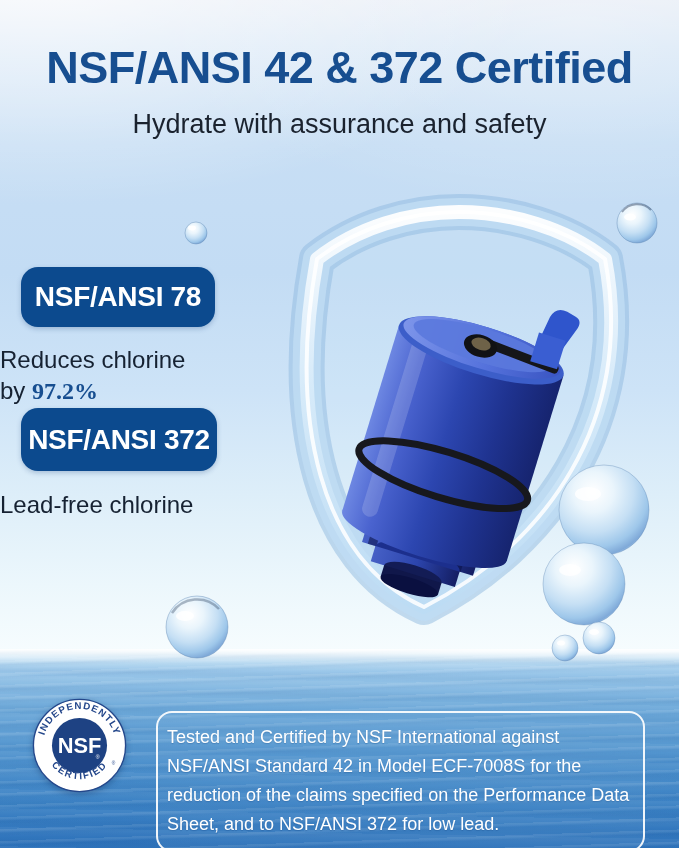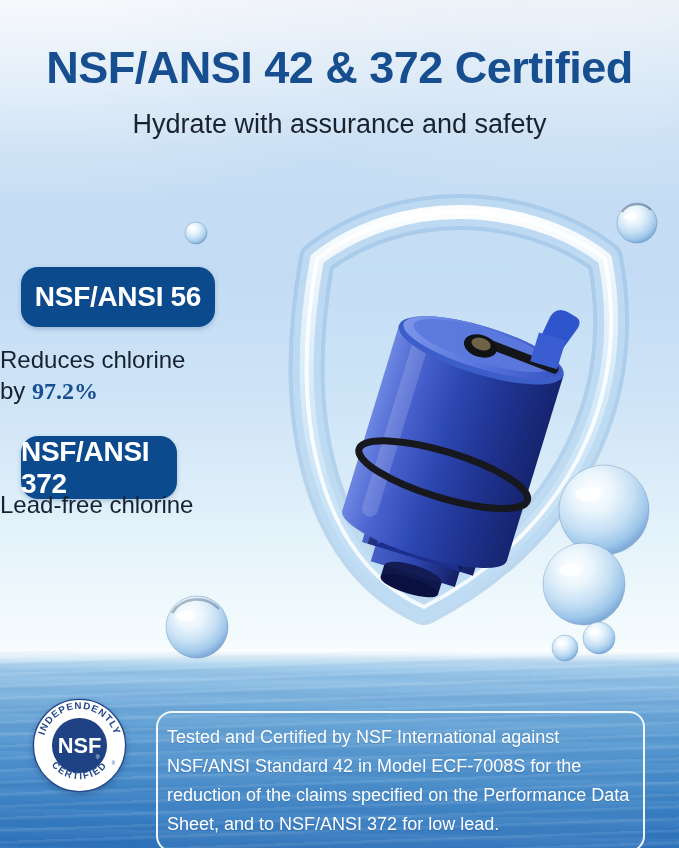--- a/index.html
+++ b/index.html
@@ -41,21 +41,21 @@
   .subtitle{
     position:absolute;left:0;top:109px;width:679px;text-align:center;
     font-size:27px;color:#1a222e;
   }
   .badge{
     position:absolute;left:21px;display:flex;align-items:center;justify-content:center;
     background:#0c4a8e;color:#ffffff;font-weight:700;font-size:28px;letter-spacing:-0.3px;
     border-radius:17px;box-shadow:0 2px 5px rgba(20,60,120,0.25);
   }
   .badge1{top:267px;width:194px;height:60px;}
-  .badge2{top:436px;width:156px;height:63px;}
+  .badge2{top:408px;width:196px;height:63px;}
   .claim{
     position:absolute;left:0;width:238px;text-align:left;
     font-size:24px;line-height:31px;color:#162232;
   }
   .claim1{top:344px;}
   .claim2{top:489px;}
   .claim .pct{font-weight:700;color:#174e90;font-family:Liberation Serif, serif;}
   
   .seal{position:absolute;left:32px;top:698px;width:95px;height:95px;filter:drop-shadow(0 2px 3px rgba(10,40,90,0.35));}
   .seal-caption{
@@ -185,21 +185,21 @@
       <g>
           <circle cx="565" cy="648" r="13" fill="url(#dropG)" stroke="rgba(90,130,175,0.35)" stroke-width="1"></circle>
           <ellipse cx="561" cy="643" rx="4" ry="2.5" fill="#ffffff" opacity="0.85"></ellipse>
         </g>
     </g>
   </svg>
 
   <h1 class="title">NSF/ANSI 42 &amp; 372 Certified</h1>
   <div class="subtitle">Hydrate with assurance and safety</div>
 
-  <div class="badge badge1">NSF/ANSI 56</div>
+  <div class="badge badge1">NSF/ANSI 78</div>
   <div class="claim claim1">
     <span>Reduces chlorine</span><br>
     <span>by </span><span class="pct">97.2%</span>
   </div>
 
   <div class="badge badge2">NSF/ANSI 372</div>
   <div class="claim claim2">Lead-free chlorine</div>
 
   <div class="seal">
     <svg width="95" height="95" viewBox="0 0 100 100">

